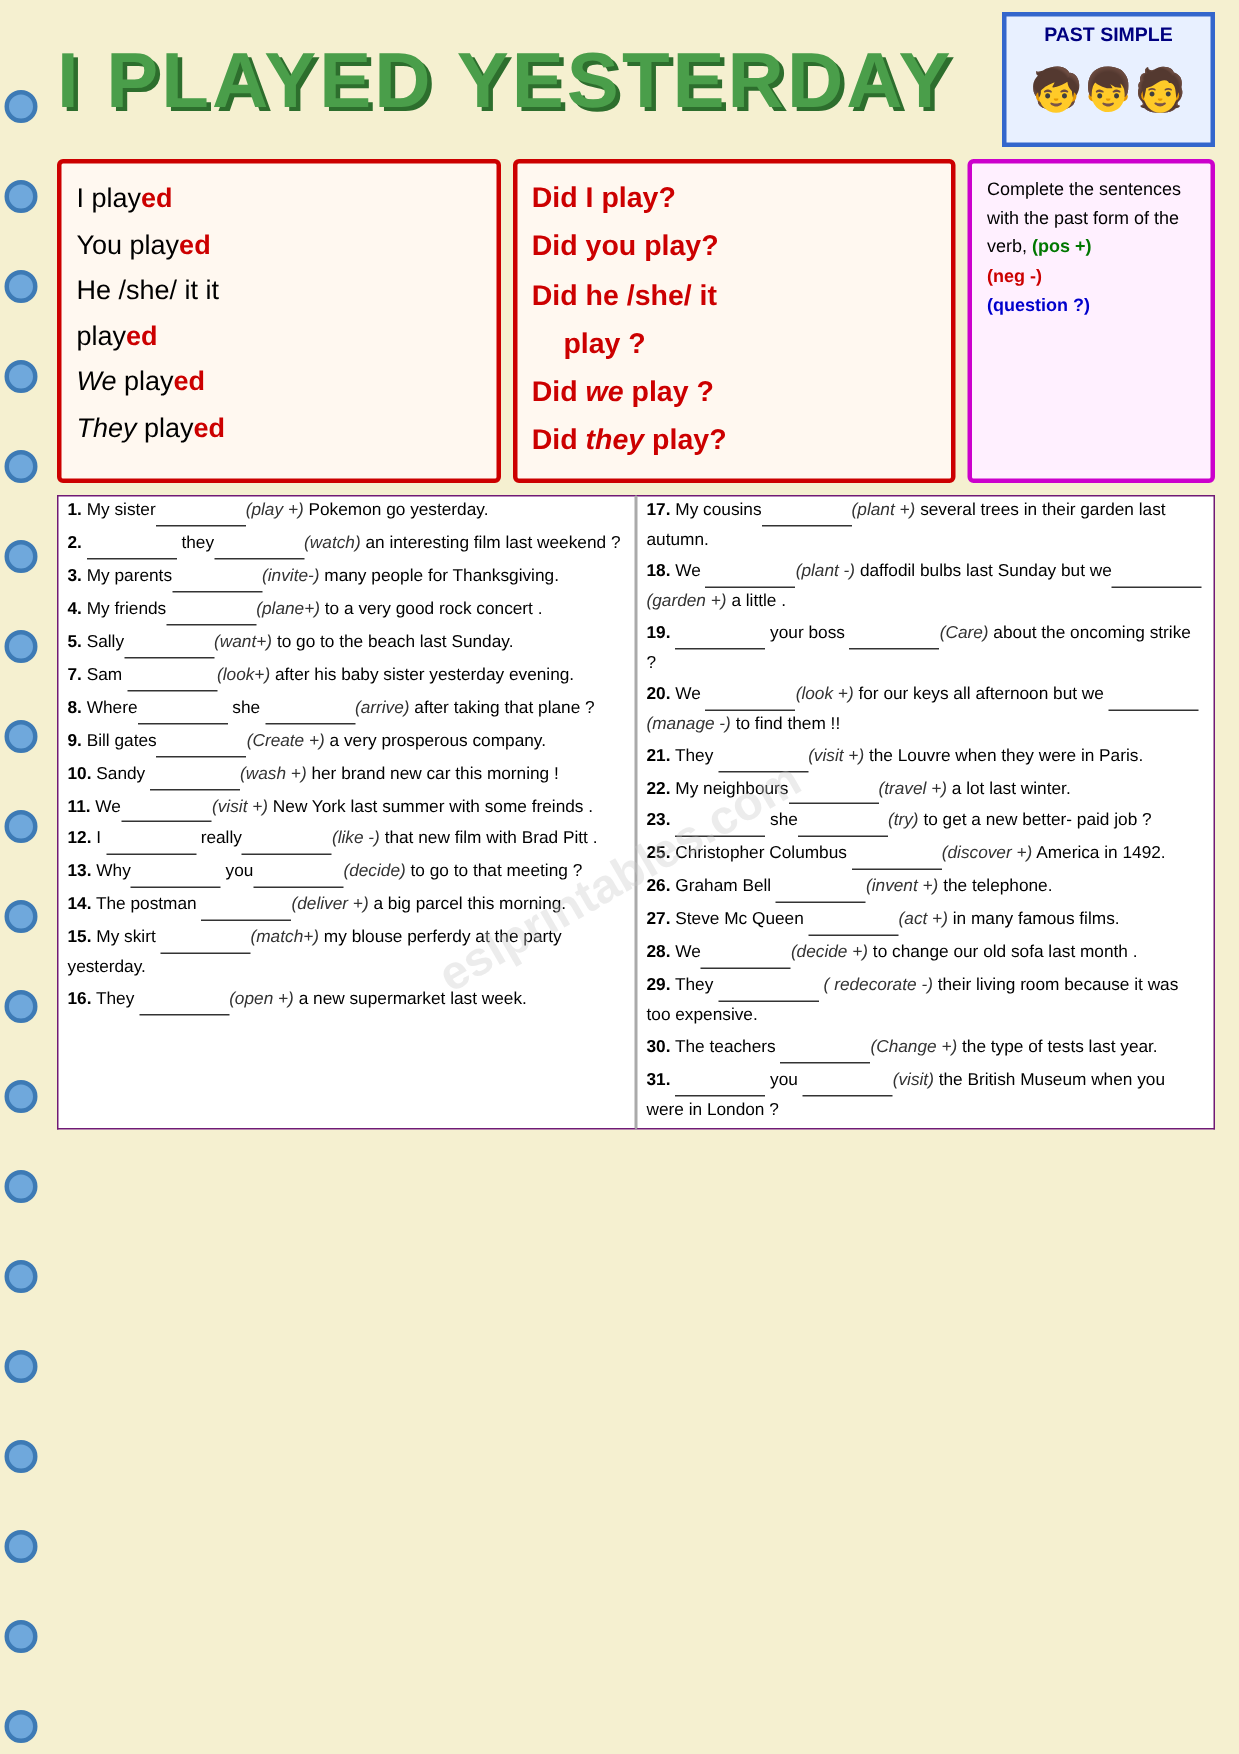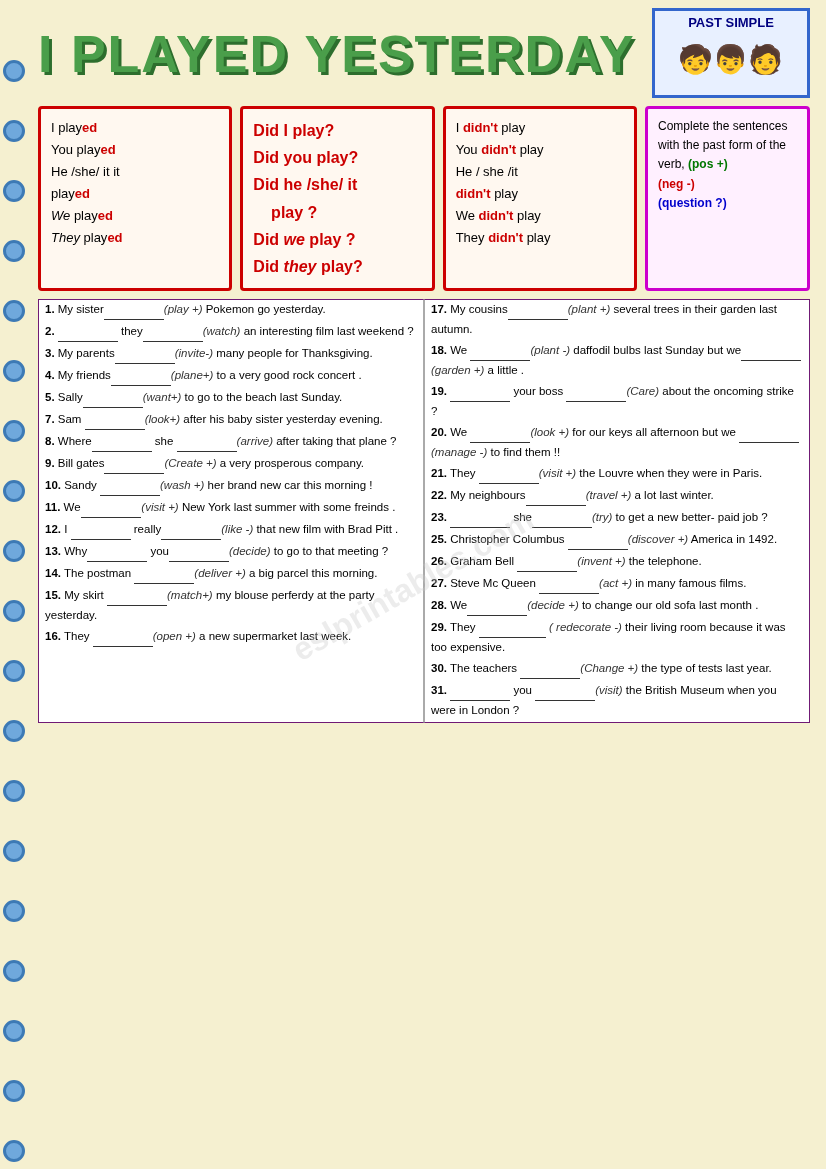--- a/index.html
+++ b/index.html
@@ -53,21 +53,21 @@
     }
     .title-row {
       display: flex;
       align-items: center;
       justify-content: space-between;
     }
     .past-simple-box {
       border: 3px solid #3366cc;
       background: #e8f0ff;
       padding: 4px 6px;
-      width: 158px;
+      width: 142px;
       min-height: 90px;
       font-size: 11px;
       font-family: Arial, sans-serif;
       flex-shrink: 0;
       position: relative;
       overflow: hidden;
     }
     .past-simple-box .ps-label {
       font-weight: bold;
       font-size: 13px;
@@ -89,28 +89,28 @@
       display: flex;
       gap: 8px;
       margin: 8px 0;
     }
     .grammar-box {
       border: 3px solid #c00;
       background: #fff8f0;
       padding: 8px 10px;
       flex: 1;
       font-family: Arial, sans-serif;
-      font-size: 13px;
+      font-size: 18px;
       line-height: 1.7;
       border-radius: 4px;
     }
     .grammar-box.questions {
       color: #cc0000;
       font-weight: bold;
-      font-size: 16px;
+      font-size: 19px;
     }
     .grammar-box .highlight {
       color: #cc0000;
       font-weight: bold;
     }
     .instruction-box {
       border: 3px solid #cc00cc;
       background: #fff0ff;
       padding: 8px 10px;
       width: 165px;
@@ -220,27 +220,20 @@
     </div>
 
     <div class="grammar-box questions">
       <div><span class="highlight">Did</span>  I play?</div>
       <div><span class="highlight">Did</span> you play?</div>
       <div><span class="highlight">Did</span> he /she/ it<br>&nbsp;&nbsp;&nbsp;&nbsp;play ?</div>
       <div><span class="highlight">Did</span> <i>we</i> play ?</div>
       <div><span class="highlight">Did</span> <i>they</i> play?</div>
     </div>
 
-    <div class="grammar-box">
-      <div>I <span class="highlight">didn't</span> play</div>
-      <div>You <span class="highlight">didn't</span> play</div>
-      <div>He / she /it<br><span class="highlight">didn't</span> play</div>
-      <div>We <span class="highlight">didn't</span> play</div>
-      <div>They <span class="highlight">didn't</span> play</div>
-    </div>
 
     <div class="instruction-box">
       <span>Complete the sentences with the past form of the verb,</span>
       <span class="pos">(pos +)</span>
       <br>
       <span class="neg">(neg -)</span>
       <br>
       <span class="que">(question ?)</span>
     </div>
   </div>

